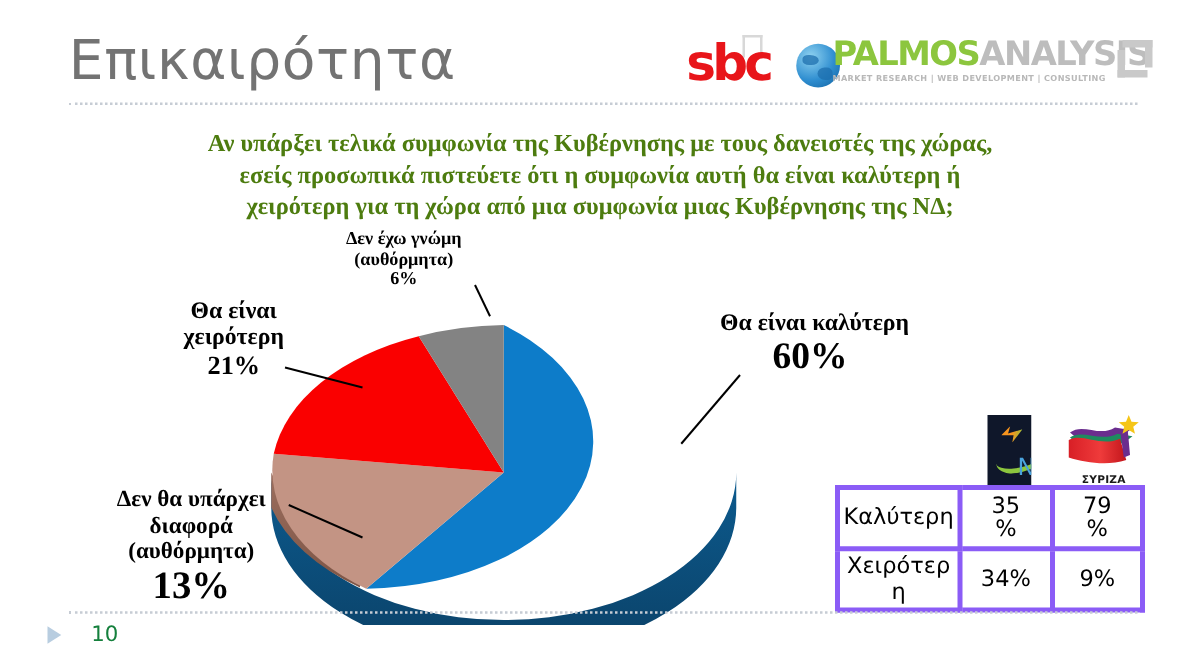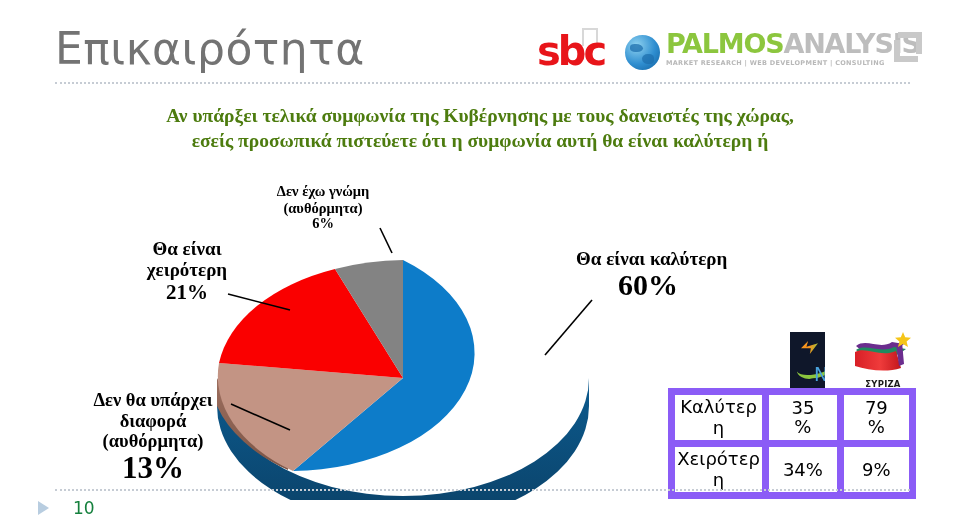--- a/index.html
+++ b/index.html
@@ -39,21 +39,21 @@
   
   .logo-band {
     position: absolute;
     left: 533px;
     top: 24px;
     width: 380px;
     height: 56px;
   }
   .sbc-logo {
     position: absolute;
-    left: 4px;
+    left: 16px;
     top: 4px;
     width: 130px;
     height: 46px;
   }
   .sbc-text {
     position: absolute;
     left: 0;
     top: 3px;
     font-family: "DejaVu Sans", sans-serif;
     font-weight: bold;
@@ -236,21 +236,21 @@
   .party-table {
     position: absolute;
     left: 668px;
     top: 388px;
     width: 248px;
     border-collapse: collapse;
     font-family: "DejaVu Sans", sans-serif;
     background: #ffffff;
   }
   .party-table td {
-    border: 7px solid #8b5cf6;
+    border: 4px solid #8b5cf6;
     height: 45px;
     text-align: center;
     vertical-align: middle;
     font-size: 18px;
     color: #000;
     padding: 0 2px;
   }
   .party-table td.lbl {
     width: 102px;
     font-size: 18px;
@@ -358,20 +358,21 @@
           <i class="m-left"></i>
       </div>
     </div>
   </div>
 
   <div class="rule-top"></div>
 
   <div class="question">
     <div>Αν υπάρξει τελικά συμφωνία της Κυβέρνησης με τους δανειστές της χώρας,</div>
     <div>εσείς προσωπικά πιστεύετε ότι η συμφωνία αυτή θα είναι καλύτερη ή</div>
+    <div>χειρότερη για τη χώρα από μια συμφωνία μιας Κυβέρνησης της ΝΔ;</div>
   </div>
 
   <div class="chart-area">
     <svg class="pie-wrap" viewBox="0 0 390 275">
       <defs>
         <linearGradient id="blueSide" x1="0" y1="0" x2="0" y2="1">
           <stop offset="0%" stop-color="#0c5b8f"></stop>
           <stop offset="100%" stop-color="#0b4167"></stop>
         </linearGradient>
         <linearGradient id="tanSide" x1="0" y1="0" x2="0" y2="1">

